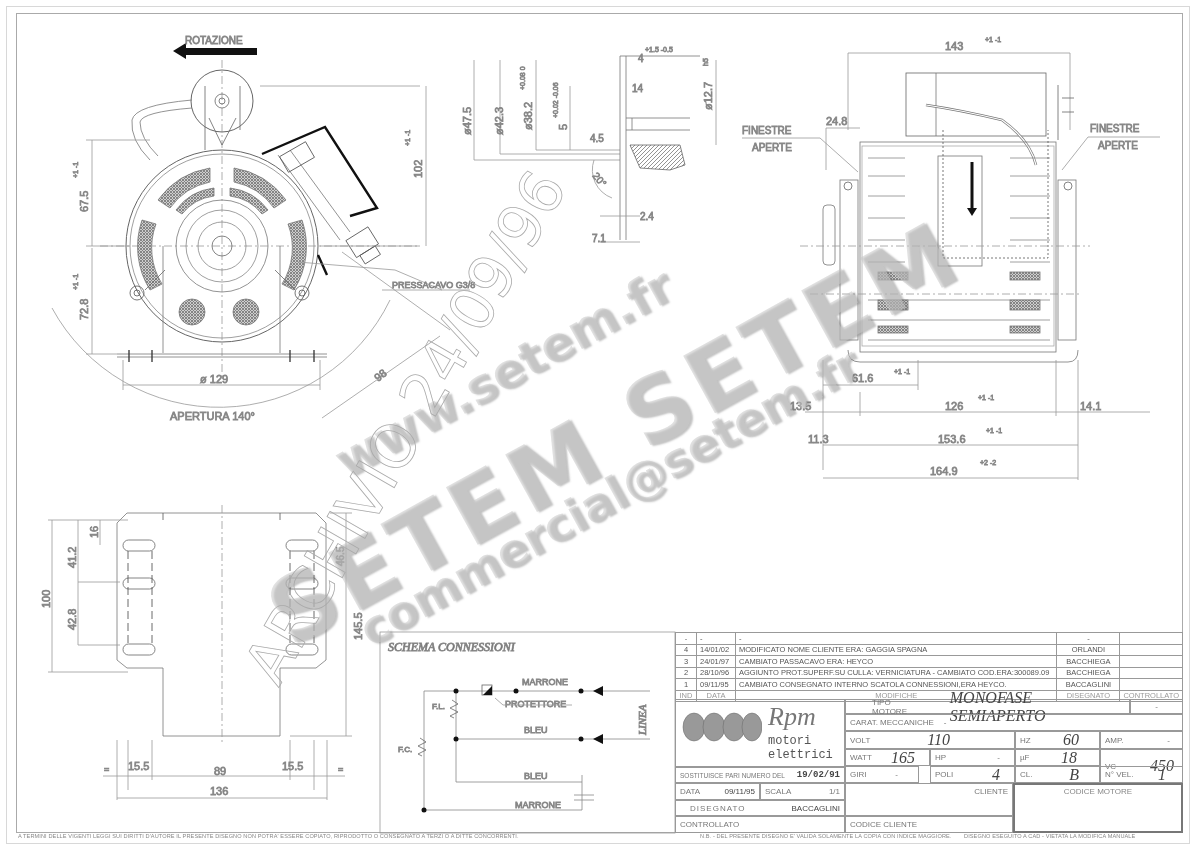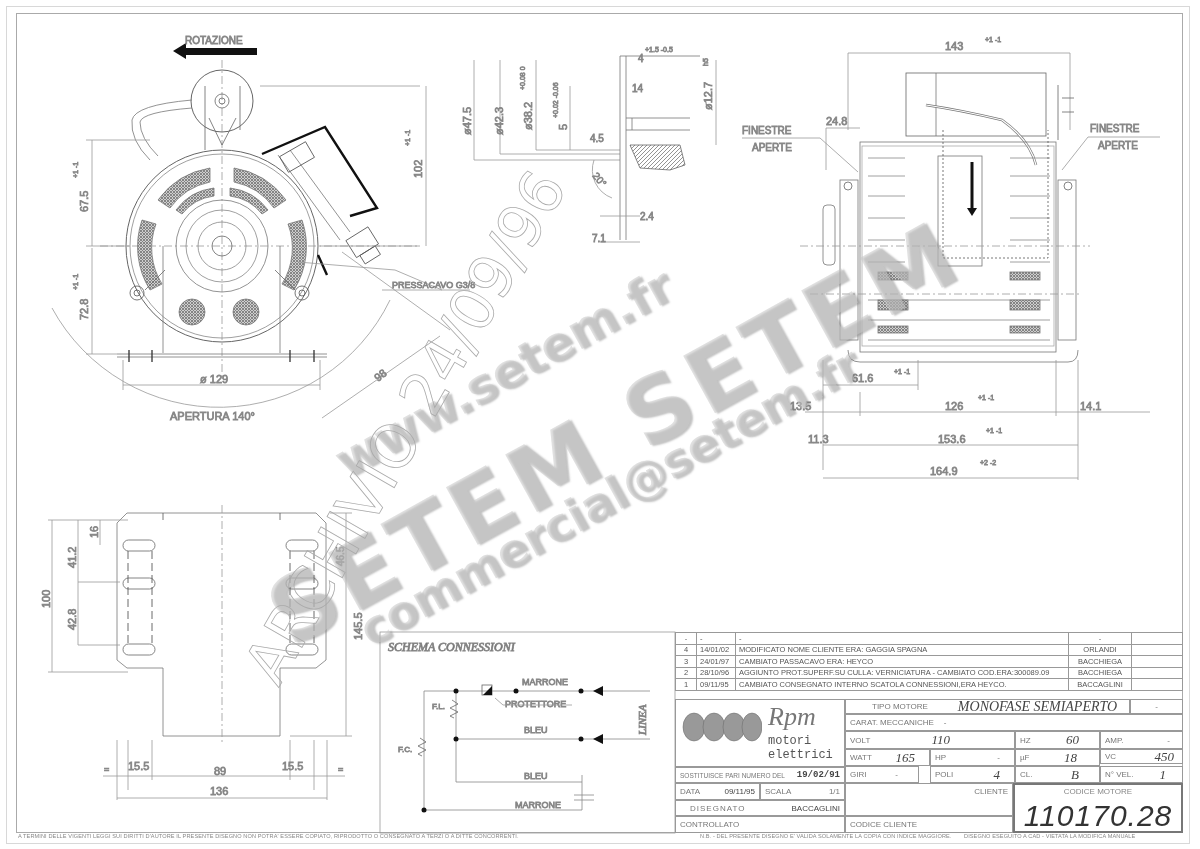--- a/index.html
+++ b/index.html
@@ -10,21 +10,21 @@
   .t{font-family:"Liberation Sans",sans-serif;fill:#777;}
   .ti{font-family:"Liberation Serif",serif;font-style:italic;fill:#555;}
   .rev{position:absolute;left:675px;top:632px;width:508px;border-collapse:collapse;font-size:7.5px;}
   .rev td{border:1px solid #999;padding:0 3px;height:10.5px;white-space:nowrap;color:#555;}
   .rev .c-ind{width:14px;text-align:center;}
   .rev .c-date{width:32px;}
   .rev .c-dis{width:56px;text-align:center;}
   .rev .c-con{width:44px;text-align:center;}
   .rev tr.hdr td{color:#999;text-align:center;}
   .box{position:absolute;border:1px solid #999;box-sizing:border-box;font-size:8px;color:#777;display:flex;align-items:center;padding:0 4px;}
-  .val{font-family:"Liberation Serif",serif;font-style:italic;color:#444;font-size:13px;}
+  .val{font-family:"Liberation Serif",serif;font-style:italic;color:#444;font-size:16px;}
   .code-box{position:absolute;left:1013px;top:783px;width:170px;height:50px;border:2px solid #777;box-sizing:border-box;}
   .code-label{position:absolute;left:0;top:2px;width:100%;text-align:center;font-size:8px;color:#888;}
   .code-val{position:absolute;left:0;top:14px;width:100%;text-align:center;font-size:30px;font-family:"Liberation Sans",sans-serif;font-style:italic;color:#333;letter-spacing:1px;}
   .footer{position:absolute;top:833px;font-size:5.6px;color:#888;white-space:nowrap;letter-spacing:0.1px;}
   .wm{position:absolute;font-family:"DejaVu Sans",sans-serif;font-weight:bold;color:rgba(200,200,200,0.55);text-shadow:2px 2px 2px rgba(120,120,120,0.45);transform-origin:left top;white-space:nowrap;pointer-events:none;}
 </style>
 </head>
 <body>
 
 <div class="frame-outer"></div>
@@ -288,40 +288,47 @@
         <td class="c-dis">BACCHIEGA</td>
         <td class="c-con"></td>
       </tr>
   <tr>
         <td class="c-ind">1</td>
         <td class="c-date">09/11/95</td>
         <td>CAMBIATO CONSEGNATO INTERNO SCATOLA CONNESSIONI,ERA HEYCO.</td>
         <td class="c-dis">BACCAGLINI</td>
         <td class="c-con"></td>
       </tr>
+  <tr class="hdr">
+        <td class="c-ind">IND</td>
+        <td class="c-date">DATA</td>
+        <td>MODIFICHE</td>
+        <td class="c-dis">DISEGNATO</td>
+        <td class="c-con">CONTROLLATO</td>
+      </tr>
 </tbody>
   </table>
 
 <div class="box" style="left:675px;top:699px;width:170px;height:68px;display:block;padding:0;">
   <svg width="80" height="34" style="position:absolute;left:6px;top:10px;">
     <g fill="#999" stroke="#666" stroke-width="0.5">
       <ellipse cx="12" cy="17" rx="11" ry="14"></ellipse>
         <ellipse cx="32" cy="17" rx="11" ry="14"></ellipse>
       <ellipse cx="52" cy="17" rx="11" ry="14"></ellipse>
         <ellipse cx="70" cy="17" rx="10" ry="14"></ellipse>
     </g>
   </svg>
   <div style="position:absolute;left:92px;top:2px;font-family:'Liberation Serif',serif;font-style:italic;font-size:26px;color:#777;">Rpm</div>
   <div style="position:absolute;left:92px;top:34px;font-family:'Liberation Mono',monospace;font-size:12px;color:#555;">motori elettrici</div>
 </div>
 
 <div>
   <div class="box" style="left:845px;top:699px;width:285px;height:15px;">
     <span style="margin-left:22px;">TIPO MOTORE</span>
-    <span class="val" style="margin-left:30px;font-size:14px;">MONOFASE SEMIAPERTO</span>
+    <span class="val" style="margin-left:24px;font-size:16px;">MONOFASE SEMIAPERTO</span>
   </div>
   <div class="box" style="left:1130px;top:699px;width:53px;height:15px;justify-content:center;">
       <span>-</span>
     </div>
   <div class="box" style="left:845px;top:714px;width:338px;height:17px;">
     <span>CARAT. MECCANICHE</span>
       <span style="margin-left:10px;">-</span>
   </div>
 
   <div class="box" style="left:845px;top:731px;width:170px;height:18px;gap:8px;">
@@ -342,21 +349,21 @@
       <span class="val" style="margin-left:auto;margin-right:10px;">165</span>
     </div>
   <div class="box" style="left:930px;top:749px;width:85px;height:17px;">
       <span>HP</span>
       <span style="margin-left:auto;margin-right:10px;">-</span>
     </div>
   <div class="box" style="left:1015px;top:749px;width:85px;height:17px;">
       <span>µF</span>
       <span class="val" style="margin-left:auto;margin-right:18px;">18</span>
     </div>
-  <div class="box" style="left:1100px;top:749px;width:83px;height:15px;">
+  <div class="box" style="left:1100px;top:749px;width:83px;height:34px;">
       <span>VC</span>
       <span class="val" style="margin-left:auto;margin-right:4px;">450</span>
     </div>
 
   <div class="box" style="left:845px;top:766px;width:74px;height:17px;">
       <span>GIRI</span>
       <span style="margin-left:auto;margin-right:16px;">-</span>
     </div>
   <div class="box" style="left:930px;top:766px;width:85px;height:17px;">
       <span>POLI</span>
@@ -393,21 +400,20 @@
     <span>CONTROLLATO</span>
   </div>
   <div class="box" style="left:845px;top:783px;width:168px;height:33px;align-items:flex-start;justify-content:flex-end;padding-top:3px;">
     <span>CLIENTE</span>
   </div>
   <div class="box" style="left:845px;top:816px;width:168px;height:17px;">
     <span>CODICE CLIENTE</span>
   </div>
   <div class="code-box">
     <div class="code-label">CODICE MOTORE</div>
-    <div class="code-val">110170.28</div>
   </div>
 </div>
 
 <div class="footer" style="left:18px;">A TERMINI DELLE VIGENTI LEGGI SUI DIRITTI D'AUTORE IL PRESENTE DISEGNO NON POTRA' ESSERE COPIATO, RIPRODOTTO O CONSEGNATO A TERZI O A DITTE CONCORRENTI.</div>
 <div class="footer" style="left:700px;">N.B. - DEL PRESENTE DISEGNO E' VALIDA SOLAMENTE LA COPIA CON INDICE MAGGIORE.</div>
 <div class="footer" style="left:964px;">DISEGNO ESEGUITO A CAD - VIETATA LA MODIFICA MANUALE</div>
 
 <div class="wm" style="left:325px;top:440px;font-size:48px;transform:rotate(-29deg);">www.setem.fr</div>
 <div class="wm" style="left:250px;top:575px;font-size:90px;transform:rotate(-29deg);letter-spacing:6px;">SETEM SETEM</div>
 <div class="wm" style="left:350px;top:610px;font-size:46px;transform:rotate(-29deg);">commercial@setem.fr</div>

